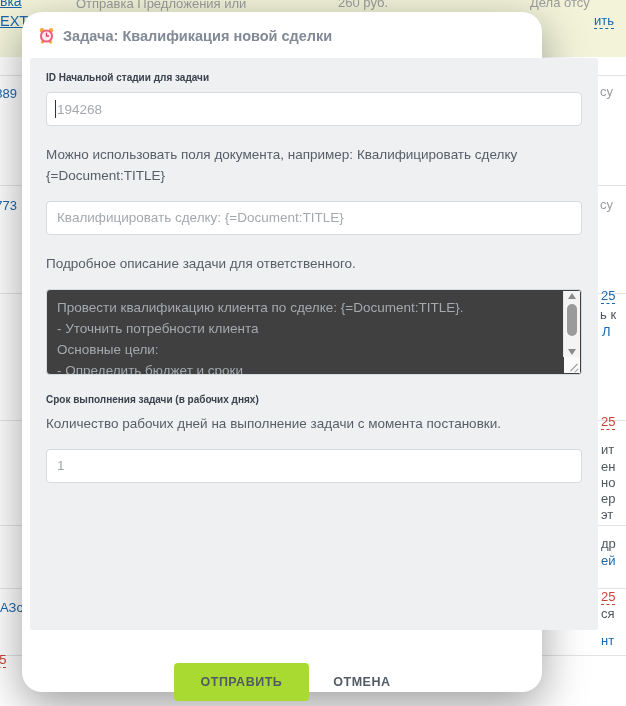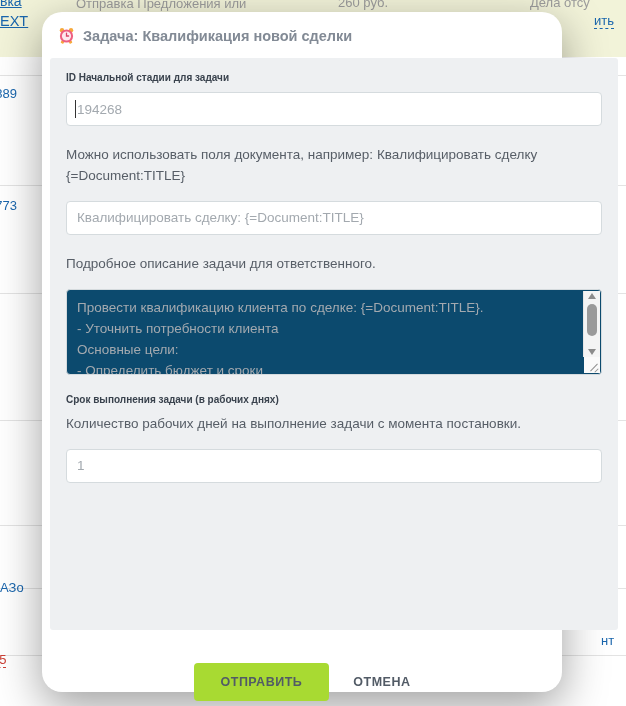--- a/index.html
+++ b/index.html
@@ -20,21 +20,20 @@
   .bg-frag.blue { color:#1a66ad; }
   .bg-frag.blue-u { color:#1a66ad; text-decoration:underline; }
   .bg-frag.blue-d { color:#1a66ad; border-bottom:1px dashed #1a66ad; }
   .bg-frag.red-d { color:#cc4036; border-bottom:1px dashed #cc4036; }
 
   
   .modal {
     position:absolute; left:22px; top:12px; width:520px; height:680px;
     background:#ffffff; border-radius:20px;
     box-shadow:0 14px 45px rgba(0,0,0,0.38);
-    margin-left:20px;
   }
   .modal-header { display:flex; align-items:center; gap:8px; padding:15px 16px 11px 16px; }
   .modal-title { font-size:14.5px; font-weight:600; color:#828a95; }
   .alarm-icon { width:17px; height:17px; flex:0 0 auto; }
 
   .panel {
     position:absolute; left:8px; top:46px; width:568px; height:572px;
     background:#eef0f2; border-radius:3px; padding:14px 16px;
   }
   .field-label { font-size:10px; font-weight:bold; color:#39424d; margin-bottom:9px; }
@@ -43,21 +42,21 @@
     width:100%; height:34px; background:#fff; border:1px solid #d5dbde; border-radius:4px;
     padding:0 10px; font-size:13.5px; color:#3a424c; outline:none;
     font-family:"Liberation Sans","DejaVu Sans",sans-serif;
   }
   .text-input::placeholder { color:#a3a9af; opacity:1; }
   .input-wrap { position:relative; margin-bottom:19px; }
   .caret { position:absolute; left:9px; top:8px; width:1px; height:18px; background:#333; }
 
   
   .ta {
-    position:relative; width:100%; height:86px; background:#0c4a6e;
+    position:relative; width:100%; height:86px; background:#404040;
     border:1px solid #d5dbde; border-radius:4px; overflow:hidden; margin-bottom:19px;
   }
   .ta-text { position:absolute; left:0; top:0; right:18px; bottom:0; padding:7px 10px; overflow:hidden; }
   .ta-line { font-size:13.5px; color:#a3a9af; line-height:21px; white-space:nowrap; }
   .ta-scroll {
     position:absolute; top:1px; right:1px; width:17px; height:66px;
     background:#f4f4f4; border-left:1px solid #e6e6e6; display:flex; flex-direction:column;
     align-items:center; justify-content:space-between; padding:2px 0;
   }
   .sb-arrow { width:0; height:0; border-left:4px solid transparent; border-right:4px solid transparent; }
@@ -101,21 +100,21 @@
   <span class="bg-frag blue-u" style="left:0; top:-7px; font-size:14px;">вка</span>
   <span class="bg-frag blue-u" style="left:0; top:13px; font-size:14.5px;">EXT</span>
   <span class="bg-frag gray" style="left:76px; top:-4px;">Отправка Предложения или</span>
   <span class="bg-frag gray" style="left:338px; top:-5px;">260 руб.</span>
   <span class="bg-frag gray" style="left:530px; top:-5px;">Дела отсу</span>
   <span class="bg-frag blue-d" style="left:594px; top:13px;">ить</span>
 
   <div id="left-frags">
       <span class="bg-frag blue" style="left: -12px; top: 86px;">3889</span>
       <span class="bg-frag blue" style="left: -12px; top: 198px;">0773</span>
-      <span class="bg-frag blue" style="left: 0px; top: 580px;">АЗо</span>
+      <span class="bg-frag blue" style="left: 0px; top: 600px;">АЗо</span>
       <span class="bg-frag red-d" style="left: -8px; top: 652px;">25</span>
     </div>
   <div id="right-frags">
       <span class="bg-frag gray" style="left: 600px; top: 84px;">су</span>
       <span class="bg-frag gray" style="left: 600px; top: 197px;">су</span>
       <span class="bg-frag blue-d" style="left: 601px; top: 288px;">25</span>
       <span class="bg-frag dark" style="left: 600px; top: 307px;">ь к</span>
       <span class="bg-frag blue" style="left: 602px; top: 324px;">Л</span>
       <span class="bg-frag red-d" style="left: 601px; top: 414px;">25</span>
       <span class="bg-frag dark" style="left: 601px; top: 442px;">ит</span>

